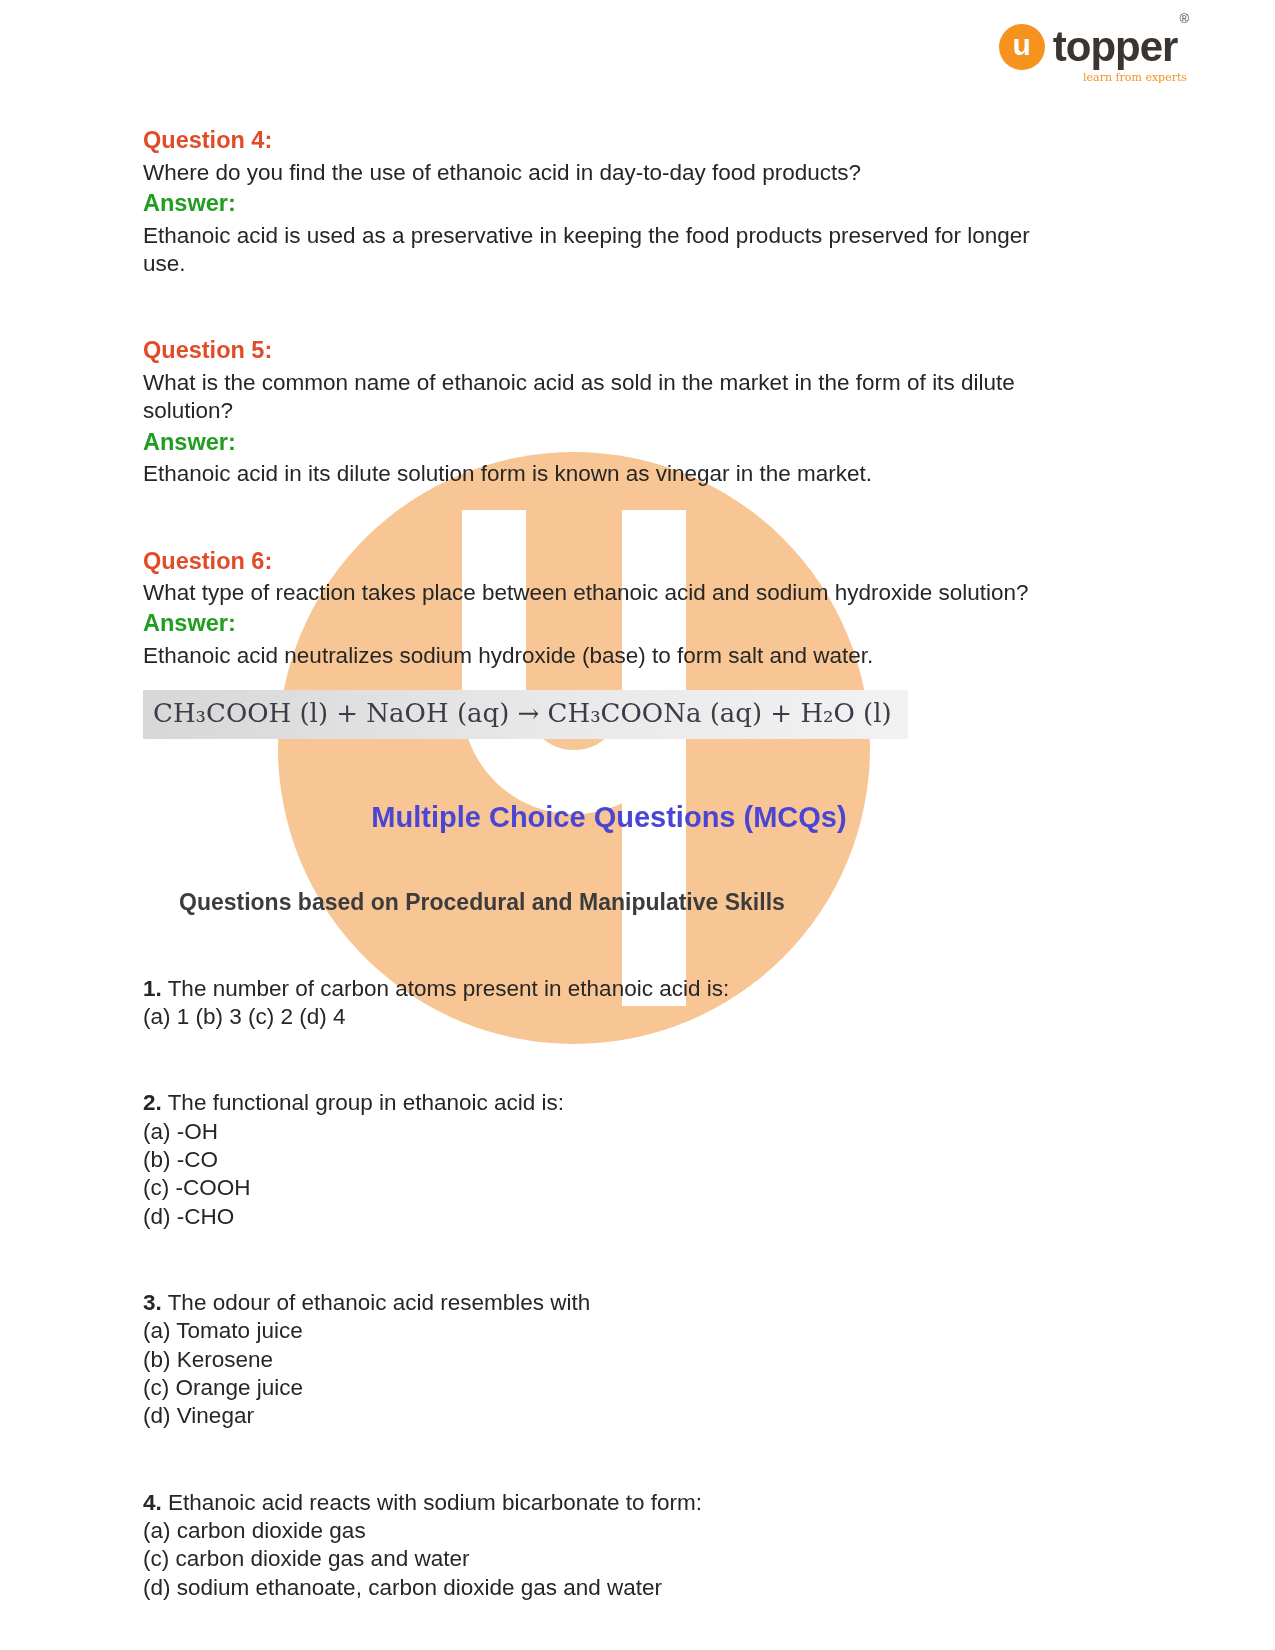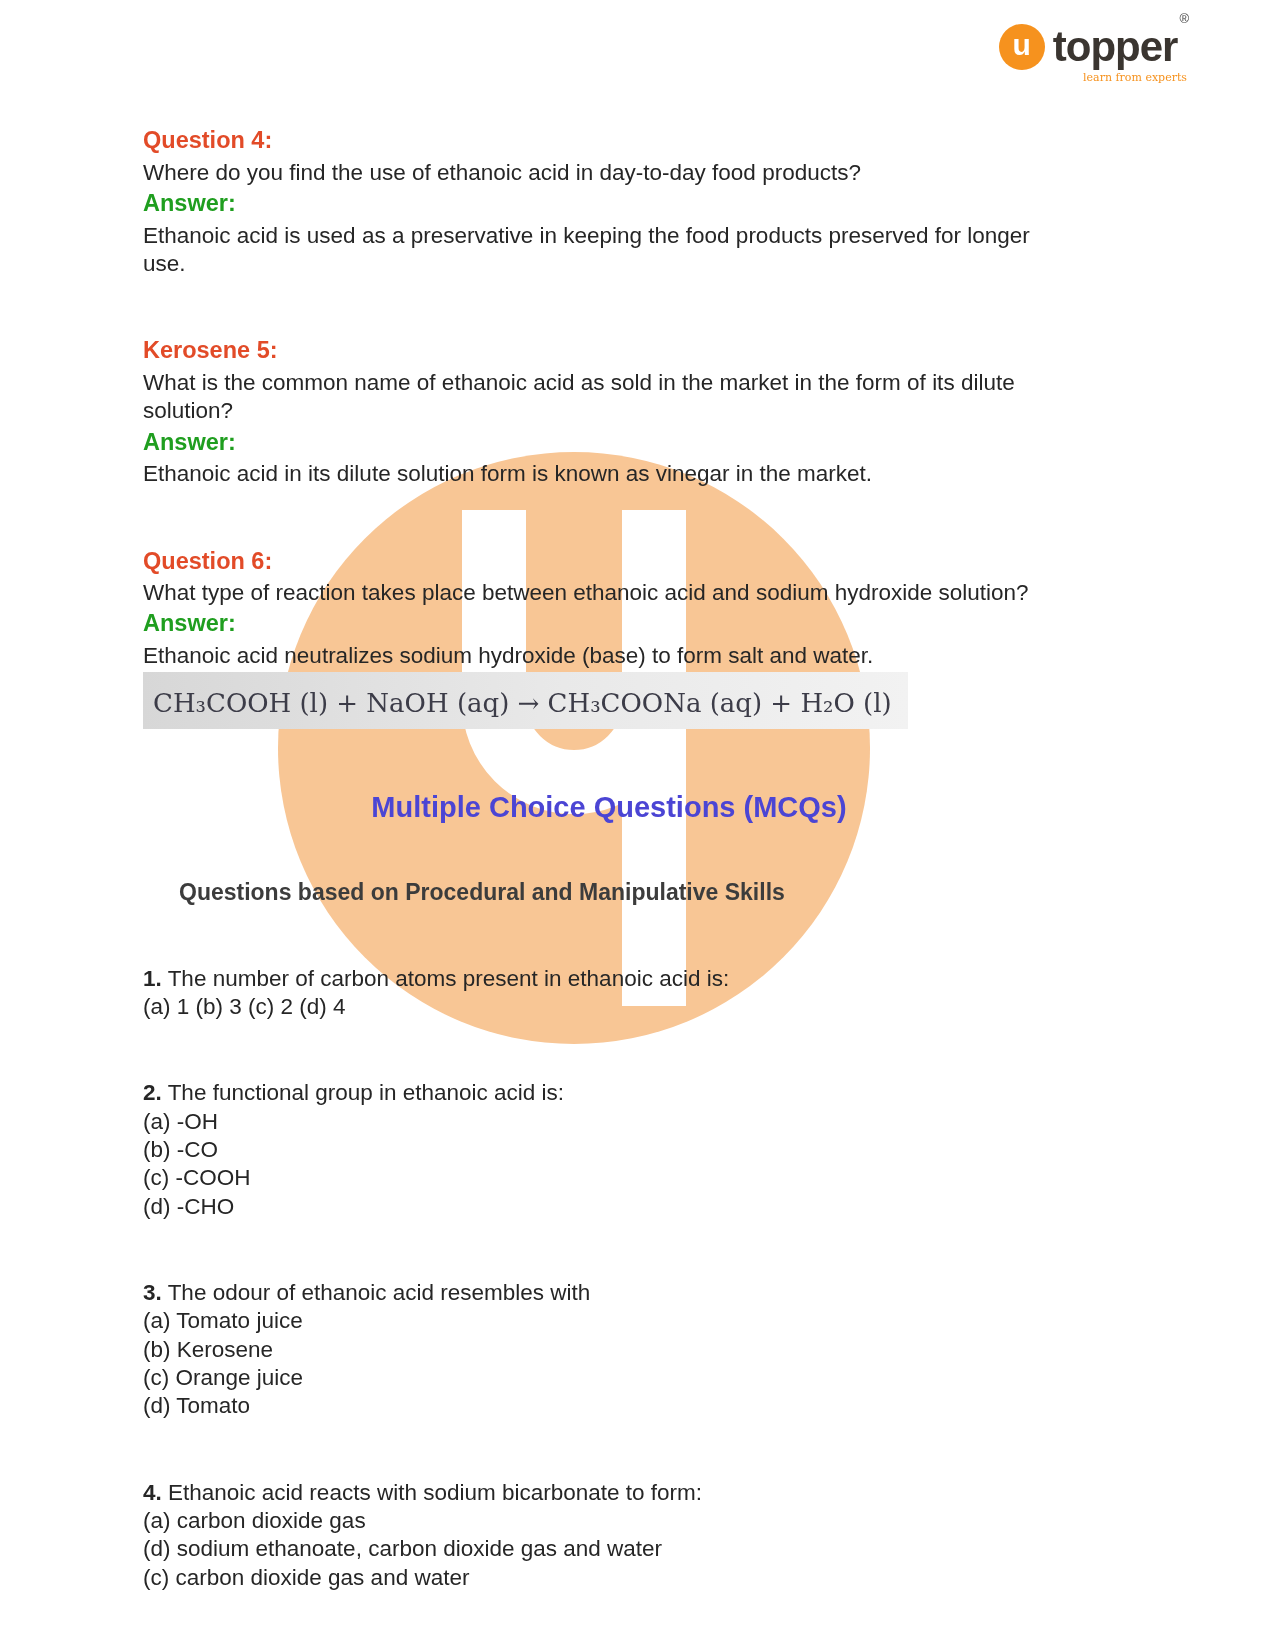--- a/index.html
+++ b/index.html
@@ -60,26 +60,26 @@
   .q-heading {
     color:#e24b28; font-weight:bold; font-size:23.5px; margin-bottom:3px;
   }
   .a-heading {
     color:#1f9e1f; font-weight:bold; font-size:23.5px; margin-top:2px; margin-bottom:3px;
   }
   .q-text, .a-text, .opt { color:#262626; }
 
   .equation {
     display:inline-block;
-    margin-top:2px;
+    margin-top:20px;
     font-family:"DejaVu Serif", serif;
     font-size:26px;
     color:#3c3c48;
     background:linear-gradient(90deg,#d7d7d7 0%, #e9e9e9 55%, #f2f2f2 100%);
-    padding:15px 16px 9px 10px;
+    padding:7px 16px 9px 10px;
   }
 
   .mcq-title {
     margin-top:60px;
     text-align:center;
     color:#4b45d4;
     font-weight:bold;
     font-size:29px;
   }
   .mcq-subtitle {
@@ -116,21 +116,21 @@
 <div class="content">
 
   <section class="qa-section">
     <p class="q-heading">Question 4:</p>
     <p class="q-text">Where do you find the use of ethanoic acid in day-to-day food products?</p>
     <p class="a-heading">Answer:</p>
     <p class="a-text">Ethanoic acid is used as a preservative in keeping the food products preserved for longer use.</p>
   </section>
 
   <section class="qa-section">
-    <p class="q-heading">Kerosene 5:</p>
+    <p class="q-heading">Question 5:</p>
     <p class="q-text">What is the common name of ethanoic acid as sold in the market in the form of its dilute solution?</p>
     <p class="a-heading">Answer:</p>
     <p class="a-text">Ethanoic acid in its dilute solution form is known as vinegar in the market.</p>
   </section>
 
   <section class="qa-section">
     <p class="q-heading">Question 6:</p>
     <p class="q-text">What type of reaction takes place between ethanoic acid and sodium hydroxide solution?</p>
     <p class="a-heading">Answer:</p>
     <p class="a-text">Ethanoic acid neutralizes sodium hydroxide (base) to form salt and water.</p>
@@ -151,23 +151,23 @@
     <p class="opt">(b) -CO</p>
     <p class="opt">(c) -COOH</p>
     <p class="opt">(d) -CHO</p>
   </section>
 
   <section class="mcq-question">
     <p class="q-line"><span class="q-num">3.</span> <span>The odour of ethanoic acid resembles with</span></p>
     <p class="opt">(a) Tomato juice</p>
     <p class="opt">(b) Kerosene</p>
     <p class="opt">(c) Orange juice</p>
-    <p class="opt">(d) Tomato</p>
+    <p class="opt">(d) Vinegar</p>
   </section>
 
   <section class="mcq-question">
     <p class="q-line"><span class="q-num">4.</span> <span>Ethanoic acid reacts with sodium bicarbonate to form:</span></p>
     <p class="opt">(a) carbon dioxide gas</p>
+    <p class="opt">(c) carbon dioxide gas and water</p>
     <p class="opt">(d) sodium ethanoate, carbon dioxide gas and water</p>
-    <p class="opt">(c) carbon dioxide gas and water</p>
   </section>
 
 </div>
 
 </body></html>

